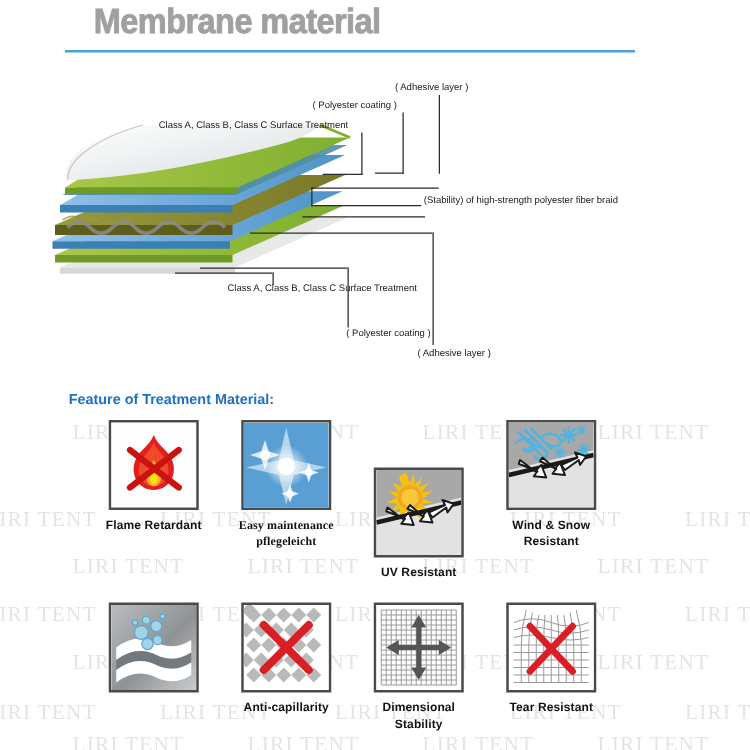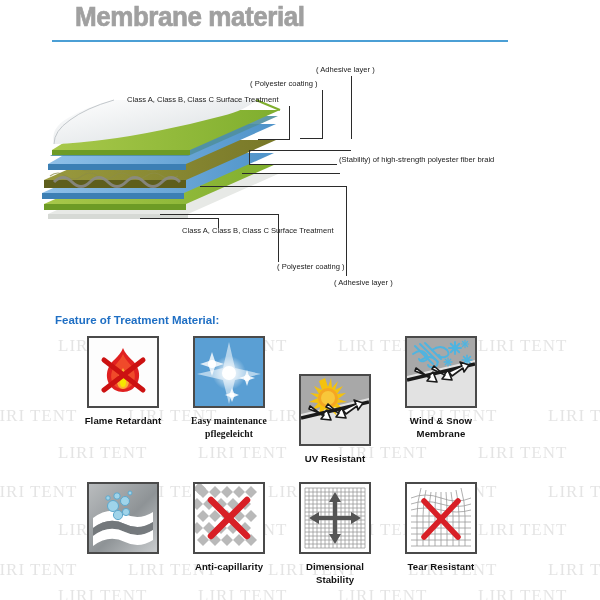--- a/index.html
+++ b/index.html
@@ -282,21 +282,21 @@
           <line x1="0" y1="42" x2="68" y2="26" stroke="#1a1a1a" stroke-width="3.5"></line>
           <g fill="#ffffff" stroke="#1a1a1a" stroke-width="1.6" stroke-linejoin="round">
             <polygon points="9,30 21,39 26,34 30,44 20,43 23,39 8,33"></polygon>
             <polygon points="27,28 37,37 41,32 45,42 35,41 38,37 25,31"></polygon>
             <polygon points="42,34 55,28 53,24 62,27 57,34 56,30 45,38"></polygon>
           </g>
         </svg>
       </div>
       <div class="cap">
         <div>Wind &amp; Snow</div>
-        <div>Membrane</div>
+        <div>Resistant</div>
       </div>
     </div>
 
     <div class="cell" style="left:63px;top:482px;">
       <div class="box">
         <svg width="68" height="68" viewBox="0 0 68 68">
           <defs>
             <linearGradient id="gWP" x1="0" y1="0" x2="1" y2="1">
               <stop offset="0%" stop-color="#b9bcbe"></stop>
                 <stop offset="55%" stop-color="#8e9396"></stop>

